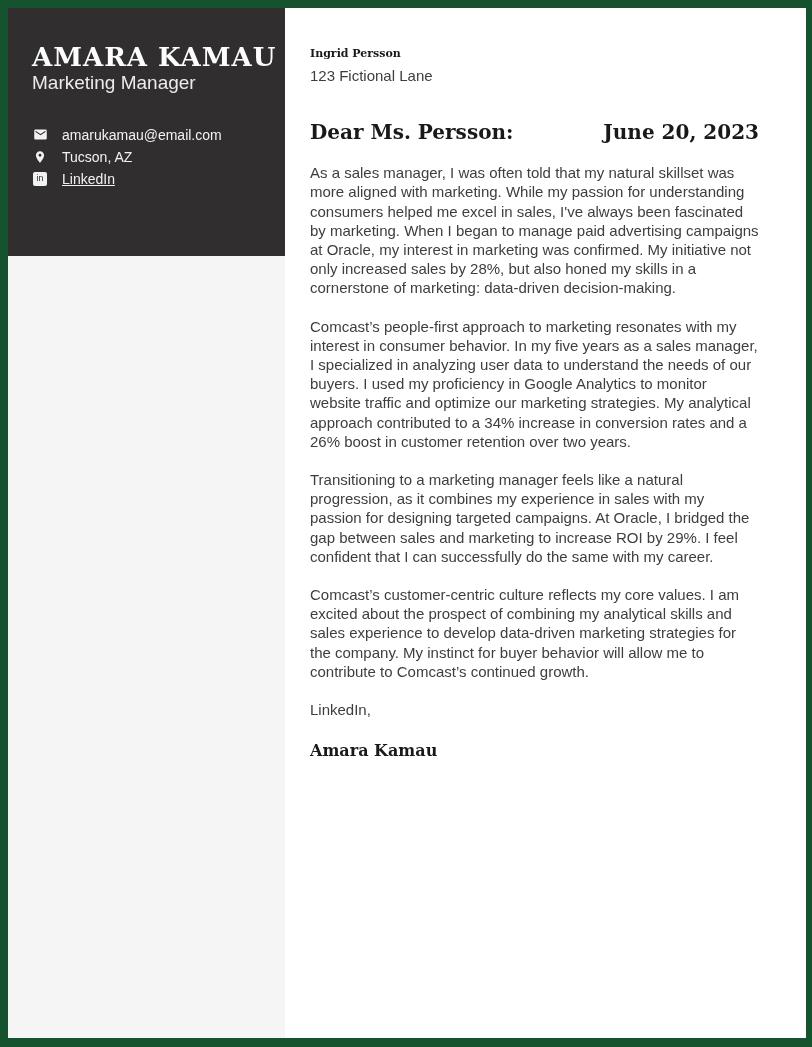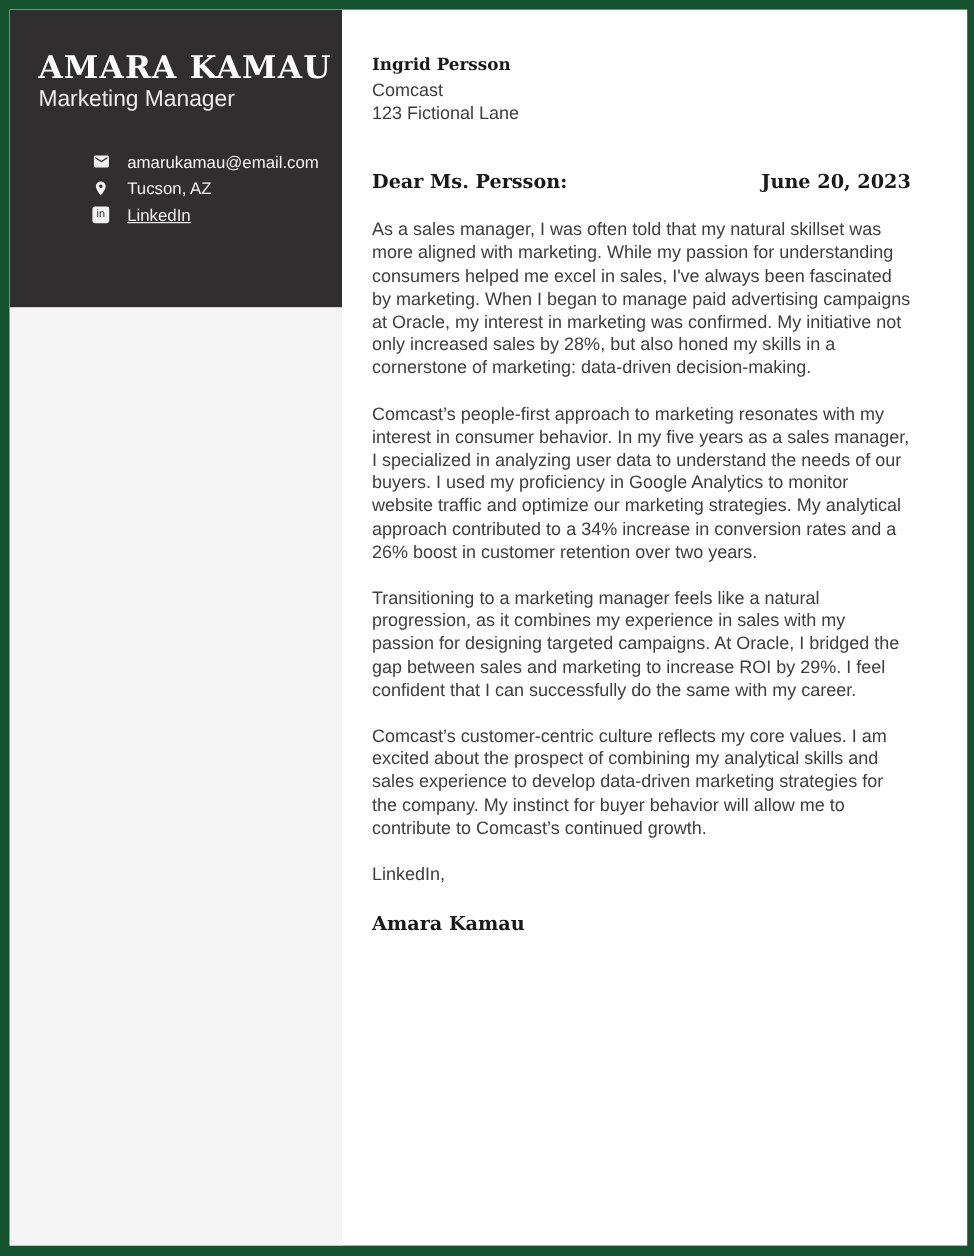--- a/index.html
+++ b/index.html
@@ -49,21 +49,20 @@
   .contacts {
     list-style: none;
     margin: 32px 0 0; padding: 0;
     font-size: 14px;
     color: #f3f2f2;
   }
   .contacts li {
     display: flex; align-items: center;
     margin-bottom: 5px;
     min-height: 17px;
-    margin-left: 44px;
   }
   .cicon {
     width: 16px; margin-right: 14px;
     display: inline-flex; align-items: center; justify-content: center;
     flex-shrink: 0;
   }
   .cicon svg { display: block; }
   .linkedin-badge {
     width: 14px; height: 14px;
     background: #f3f2f2;
@@ -82,31 +81,31 @@
     font-size: 15px;
     line-height: 19.2px;
     color: #3e3e3e;
   }
   .serif-bold {
     font-family: "DejaVu Serif", "Liberation Serif", serif;
     font-weight: bold;
     color: #191919;
   }
   .recipient-name {
-    font-size: 14px;
+    font-size: 11px;
     line-height: 20px;
     margin-bottom: 2px;
   }
   .r-line { line-height: 19px; }
   .salutation-row {
     display: flex;
     justify-content: space-between;
     align-items: center;
     margin: 38px 0 21px;
-    font-size: 16px;
+    font-size: 20px;
   }
   .content p { margin: 12px 0 19px; }
   .closing { margin-top: 3px; }
   .signature {
     font-size: 16px;
     margin-top: 22px;
   }
 </style>
 </head>
 <body>
@@ -143,21 +142,20 @@
             <a class="clabel">LinkedIn</a>
           </li>
         </ul>
       </div>
       <div style="flex:1;"></div>
     </aside>
 
     <main class="content">
       <div class="recipient">
         <div class="recipient-name serif-bold">Ingrid Persson</div>
-        <div class="r-line">Comcast</div>
         <div class="r-line">123 Fictional Lane</div>
       </div>
 
       <div class="salutation-row">
         <span class="serif-bold">Dear Ms. Persson:</span>
         <span class="serif-bold">June 20, 2023</span>
       </div>
 
       <p>As a sales manager, I was often told that my natural skillset was more aligned with marketing. While my passion for understanding consumers helped me excel in sales, I've always been fascinated by marketing. When I began to manage paid advertising campaigns at Oracle, my interest in marketing was confirmed. My initiative not only increased sales by 28%, but also honed my skills in a cornerstone of marketing: data-driven decision-making.</p>
       <p>Comcast’s people-first approach to marketing resonates with my interest in consumer behavior. In my five years as a sales manager, I specialized in analyzing user data to understand the needs of our buyers. I used my proficiency in Google Analytics to monitor website traffic and optimize our marketing strategies. My analytical approach contributed to a 34% increase in conversion rates and a 26% boost in customer retention over two years.</p>

